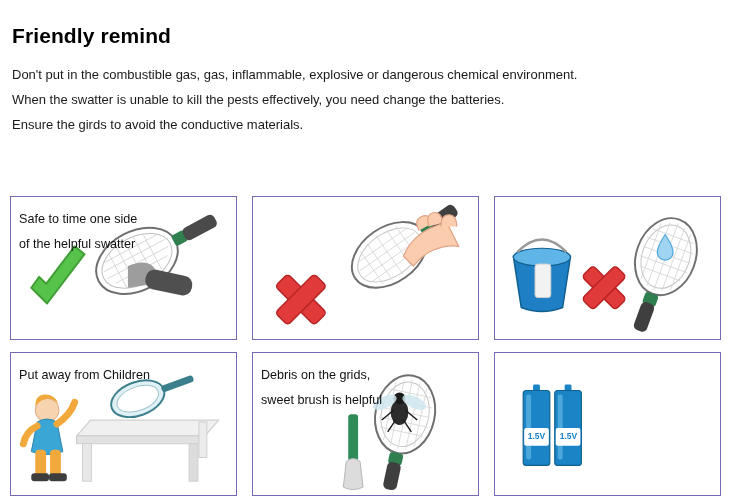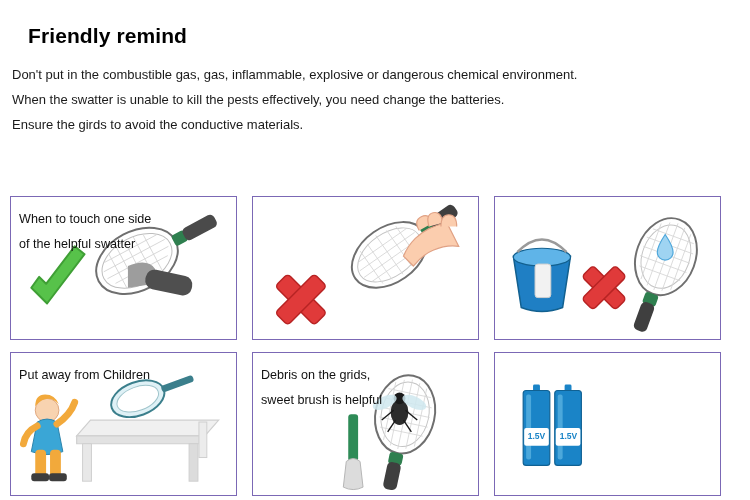--- a/index.html
+++ b/index.html
@@ -18,21 +18,21 @@
   .page {
     position: relative;
     width: 750px;
     height: 500px;
     box-sizing: border-box;
     padding: 0 10px;
   }
   .title {
     font-size: 21px;
     font-weight: bold;
-    margin: 24px 0 0 18px;
+    margin: 24px 0 0 2px;
     letter-spacing: 0.1px;
   }
   .intro {
     margin-top: 14px;
     margin-left: 2px;
   }
   .intro-line {
     font-size: 13px;
     line-height: 25px;
     color: #1a1a1a;
@@ -120,21 +120,21 @@
           <path d="M20 92 L36 108 L74 58 L64 50 L35 88 L28 81 Z" fill="#57c24a" stroke="#3f9f35" stroke-width="2" stroke-linejoin="round"></path>
         </svg>
         <svg class="svgart" viewBox="0 0 227 144" xmlns="http://www.w3.org/2000/svg">
           <g>
             <path d="M118 70 q14 -6 22 -2 q8 4 6 12 q-2 8 -14 10 l-14 2 Z" fill="#9d9d9d"></path>
             <rect x="138" y="72" width="48" height="20" rx="9" fill="#4f4f4f" transform="rotate(12 138 72)"></rect>
           </g>
         </svg>
       </div>
       <div class="cell-text">
-        <div>When to touch one side</div>
+        <div>Safe to time one side</div>
         <div>of the helpful swatter</div>
       </div>
     </div>
 
     <div class="cell">
       <div class="art">
         <svg class="svgart" viewBox="0 0 227 144" xmlns="http://www.w3.org/2000/svg">
           <g transform="rotate(-35 140 62)">
             <ellipse cx="140" cy="58" rx="42" ry="28" fill="#ffffff" stroke="#6f6f6f" stroke-width="2"></ellipse>
             <ellipse cx="140" cy="58" rx="36" ry="22" fill="none" stroke="#c4c4c4" stroke-width="1"></ellipse>

